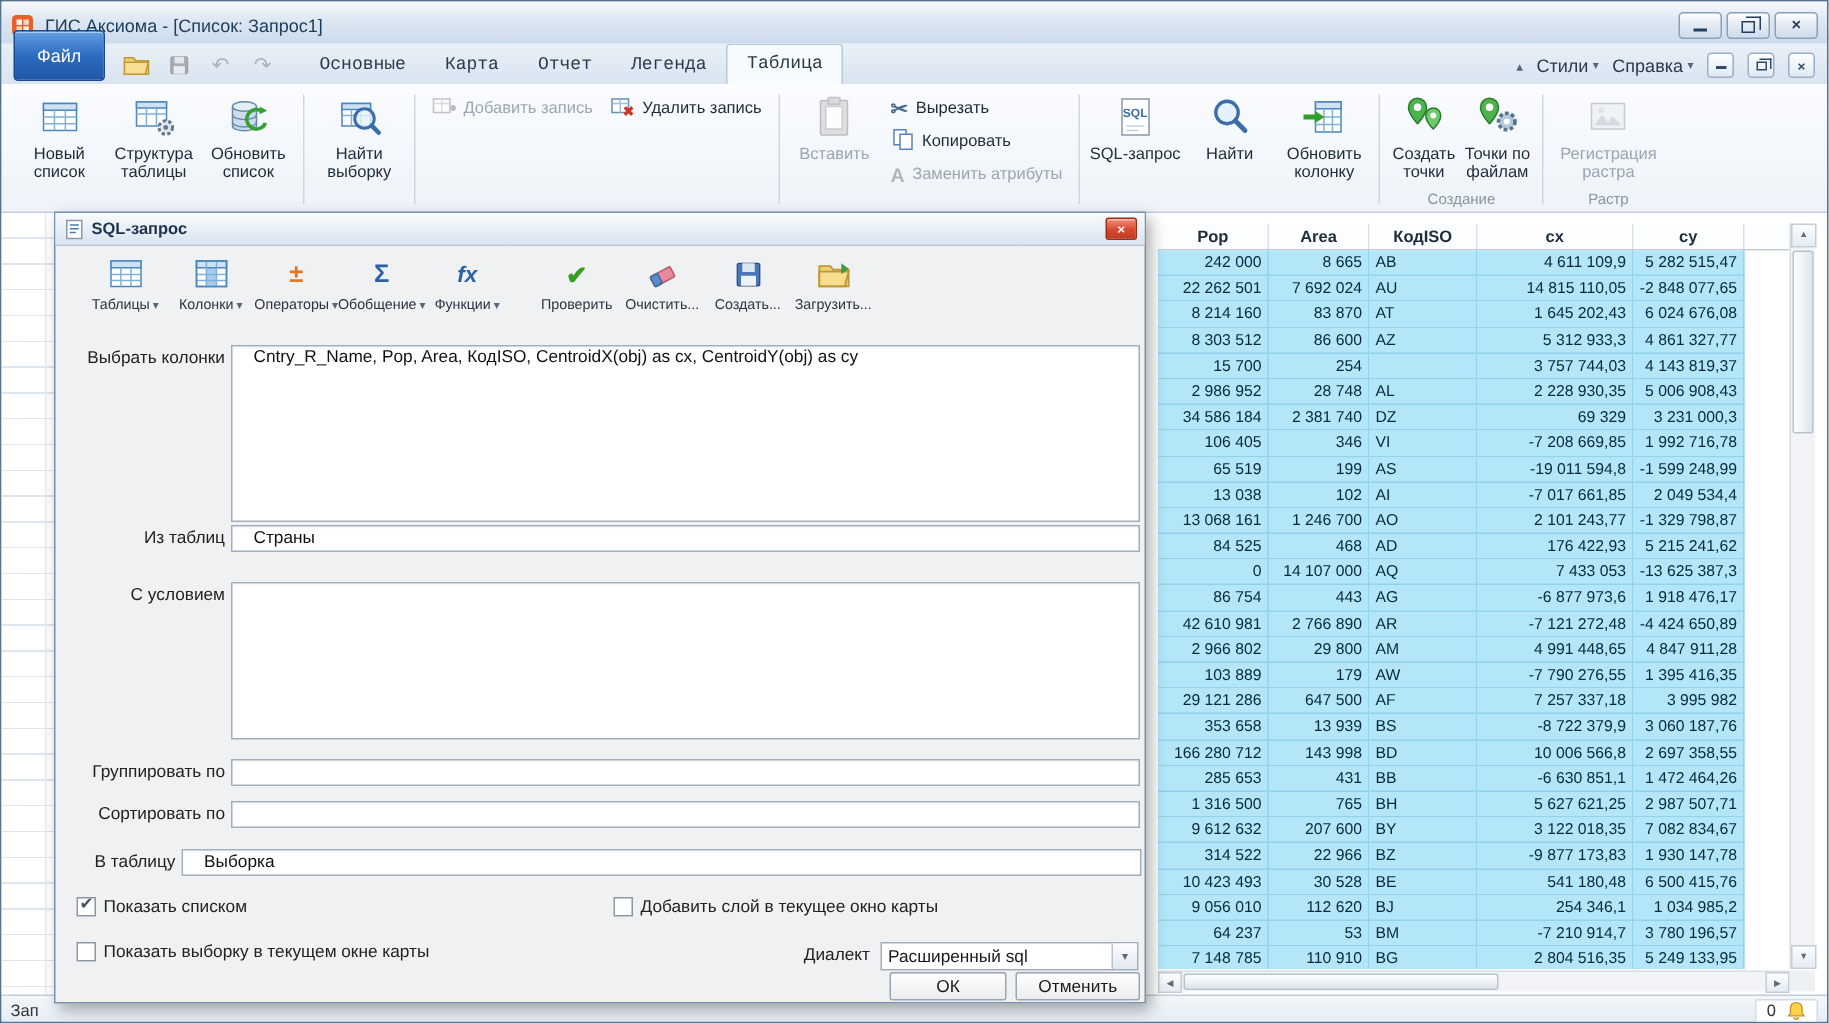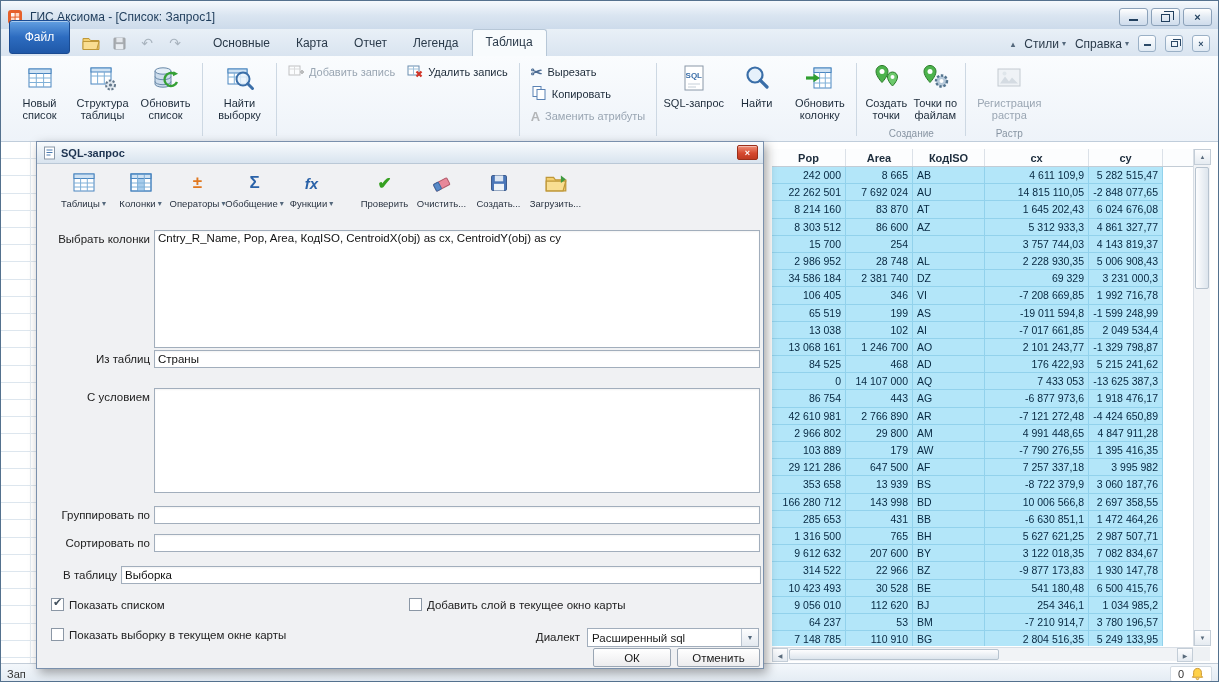--- a/index.html
+++ b/index.html
@@ -34,21 +34,21 @@
   }
   .file-btn {
     margin:0 12px 2px 8px; width:61px; height:34px; border-radius:3px;
     background:linear-gradient(#63a0e2,#2d6cc0 50%,#1f58a8); color:#fff;
     display:flex; align-items:center; justify-content:center; font-size:12px;
     border:1px solid #1a4b92; box-shadow:inset 0 1px 0 rgba(255,255,255,.45);
   }
   .qat { display:flex; align-items:center; gap:10px; margin:0 16px 5px 0; }
   .qicon { display:flex; align-items:center; justify-content:center; width:18px; height:16px; }
   .gray-glyph { color:#a9b4bf; font-size:14px; line-height:14px; }
-  .tabs { display:flex; align-items:flex-end; }
+  .tabs { display:flex; align-items:flex-end;font-family:Liberation Mono, monospace; }
   .tab { padding:5px 13px 6px; font-size:12px; color:#2a3a4a; }
   .tab.active {
     background:#f8fbfd; border:1px solid #b7c7d7; border-bottom:none;
     border-radius:3px 3px 0 0; padding-bottom:7px;
   }
   .tabrow-right { margin-left:auto; display:flex; align-items:center; gap:9px; padding:0 8px 4px 0; }
   .dd-label { font-size:12px; color:#2a3a4a; display:flex; align-items:center; gap:3px; }
   .da { font-size:8px; color:#54687c; }
   .collapse-arrow { font-size:9px; color:#54687c; }
   .mdi-btn {
@@ -139,21 +139,21 @@
   }
   .dlg-toolbar { position:absolute; left:0; top:24px; width:100%; height:56px; display:flex; padding-left:18px; align-items:flex-start; }
   .tbtn { width:57px; display:flex; flex-direction:column; align-items:center; padding-top:4px; gap:2px; }
   .tbtn .ticon { height:26px; display:flex; align-items:center; justify-content:center; }
   .tbtn .tlbl { font-size:9.5px; color:#2a3442; display:flex; align-items:center; gap:2px; }
   .tspacer { width:16px; display:flex; justify-content:center; }
   .tspacer i { width:1px; background:#d4dbe2; margin:4px 0; }
   .dlg-label { position:absolute; width:95px; text-align:right; font-size:11.5px; color:#222; }
   .field, .txtarea {
     position:absolute; background:#fff; border:1px solid #a2aebc; font-family:"Liberation Sans",sans-serif;
-    font-size:11.5px; color:#111; padding:1px 3px; box-shadow:inset 0 1px 2px rgba(0,0,0,.05);
+    font-size:11.5px; color:#111; padding:1px 14px; box-shadow:inset 0 1px 2px rgba(0,0,0,.05);
     resize:none; outline:none; overflow:hidden;
   }
   .checkbox { position:absolute; display:flex; align-items:center; gap:5px; font-size:11.5px; color:#222; }
   .cbbox { width:13px; height:13px; background:#fff; border:1px solid #8b97a5; position:relative; flex:0 0 13px; }
   .cbcheck { position:absolute; left:1px; top:-3px; font-size:11px; color:#44525f; visibility:hidden; }
   .checkbox.checked .cbcheck { visibility:visible; }
   .dropdown { position:absolute; height:19px; background:#fff; border:1px solid #a2aebc; display:flex; align-items:center; }
   .dropdown .val { flex:1; padding:0 4px; font-size:11.5px; }
   .dropdown .btn { width:17px; height:100%; border-left:1px solid #b9c3cf;
     background:linear-gradient(#fdfdfe,#e3e9f0); display:flex; align-items:center; justify-content:center; }
@@ -314,20 +314,30 @@
               <rect x="1" y="3" width="11" height="9" fill="#fff" stroke="#6a8db0"></rect>
               <path d="M1 6 h11 M6.5 3 v9" stroke="#9fc0da"></path>
               <path d="M9.5 8.5 l5 5 M14.5 8.5 l-5 5" stroke="#d03428" stroke-width="2.2"></path>
             </svg>
         </span>
           <span>Удалить запись</span>
       </div>
     </div>
     <div class="rsep"></div>
     <div class="rgroup">
+      <div class="bigbtn disabled">
+        <span class="icon-area grayed">
+          <svg width="28" height="30" viewBox="0 0 28 30">
+              <rect x="5" y="4" width="18" height="23" rx="1" fill="#d9c59c" stroke="#9a8050"></rect>
+              <rect x="8.5" y="8" width="11" height="15" fill="#fff" stroke="#b0a080"></rect>
+              <rect x="10" y="2" width="8" height="4.5" rx="1" fill="#b4bcc4" stroke="#828a92"></rect>
+            </svg>
+        </span>
+          <span class="lbl">Вставить</span>
+      </div>
       <div class="smallstack">
         <div class="smallbtn">
           <span class="gi" style="color:#4a6a92; font-size:14px;">✂</span>
           <span>Вырезать</span>
         </div>
         <div class="smallbtn">
           <span>
             <svg width="16" height="16" viewBox="0 0 16 16">
                 <rect x="2" y="1.5" width="8" height="10" fill="#fff" stroke="#5a82b4"></rect>
                 <rect x="6" y="4.5" width="8" height="10" fill="#fff" stroke="#5a82b4"></rect>

